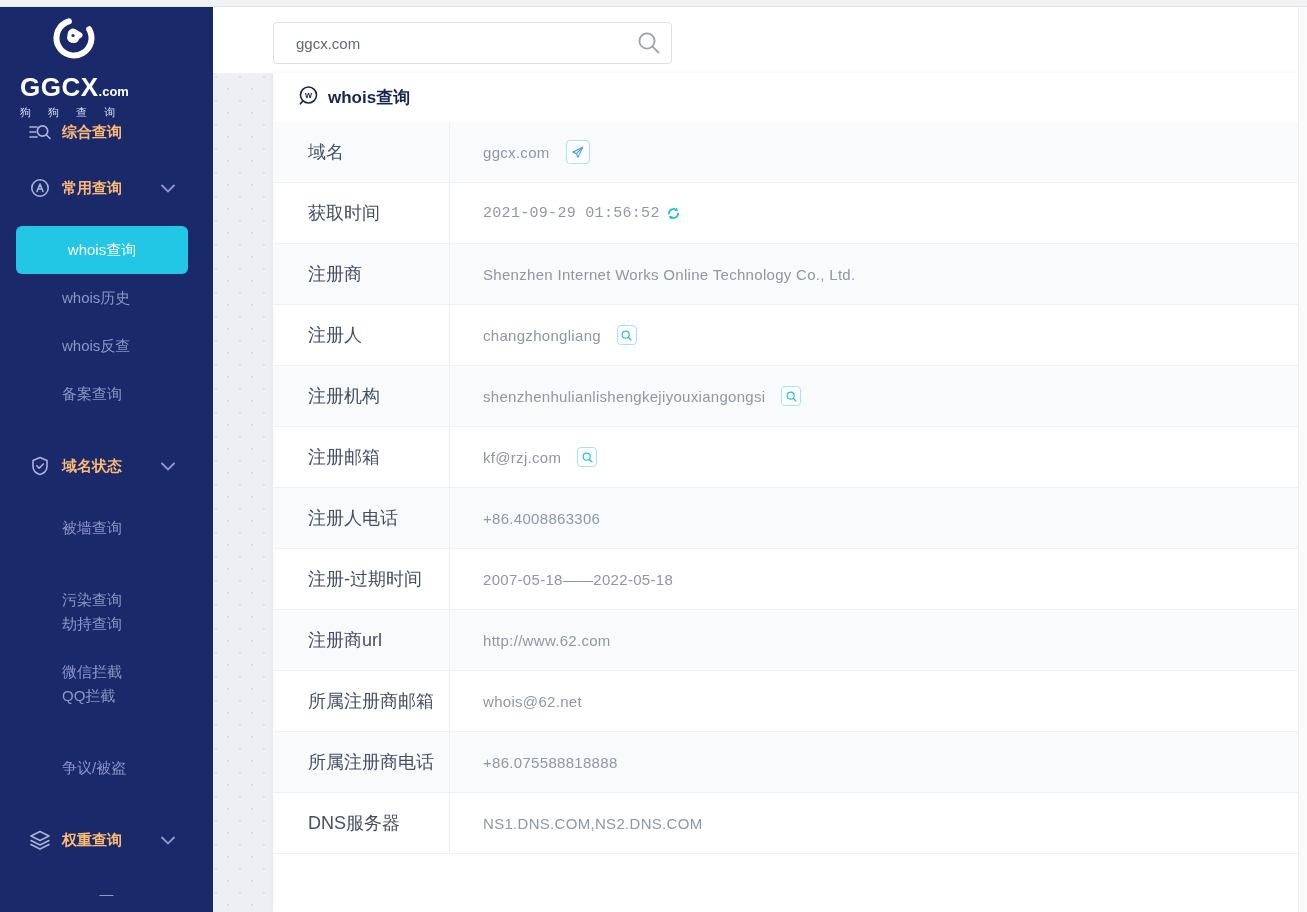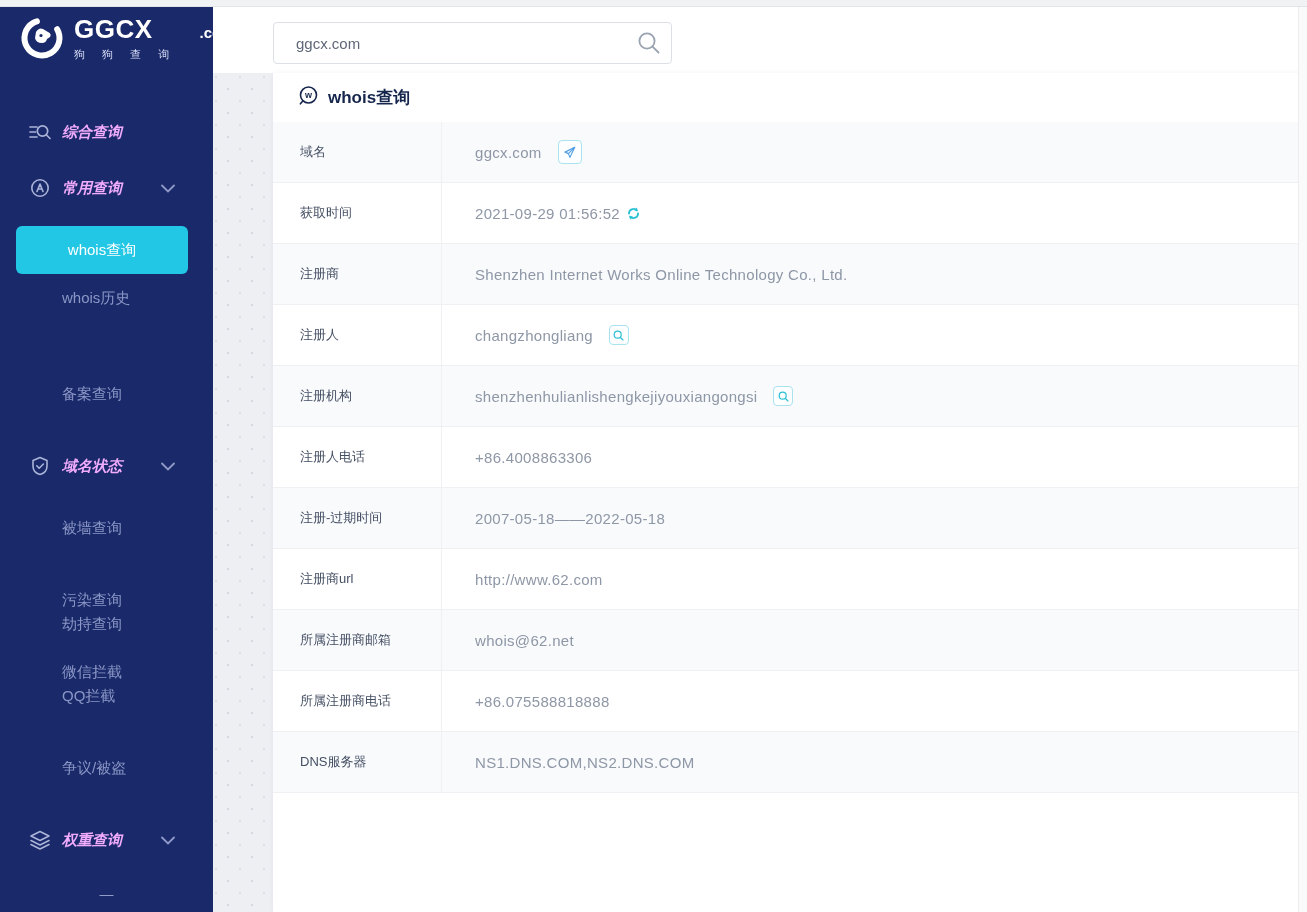--- a/index.html
+++ b/index.html
@@ -7,28 +7,28 @@
   body {
     font-family:"Liberation Sans","DejaVu Sans",sans-serif;
     position:relative; overflow:hidden; background:#edeff3; color:#444f63;
   }
   
   .top-strip { position:absolute; left:0; top:0; width:100%; height:7px;
     background:#f1f2f4; border-bottom:1px solid #e3e4e7; z-index:60; }
   
   .sidebar { position:absolute; left:0; top:0; width:213px; height:912px;
     background:#1a296a; z-index:40; }
-  .logo { position:absolute; left:20px; top:16px; display:flex; align-items:flex-start; gap:10px; }
+  .logo { position:absolute; left:20px; top:16px; display:flex; align-items:center; gap:10px;flex-direction:column; }
   .logo-text-main { color:#fff; font-size:26px; font-weight:800; letter-spacing:.5px; line-height:1; }
-  .logo-text-suffix { color:#fff; font-size:15px; font-weight:700;margin-left:47px; }
+  .logo-text-suffix { color:#fff; font-size:13px; font-weight:700; }
   .logo-sub { color:#d7ddf5; font-size:11px; letter-spacing:7px; margin-top:5px; }
   .nav-item { position:absolute; left:0; width:213px; height:48px;
     display:flex; align-items:center; cursor:pointer; }
   .nav-item .nicon { width:22px; margin-left:29px; display:flex; justify-content:center; }
-  .nav-item .nlabel { margin-left:11px; font-size:15px; font-weight:600; color:#f0abfc;font-style:italic; }
+  .nav-item .nlabel { margin-left:11px; font-size:15px; font-weight:600; color:#fdba74; }
   .nav-item .chev { margin-left:auto; margin-right:38px; display:flex; }
   .sub-item { position:absolute; left:0; width:183px; height:48px;
     display:flex; align-items:center; cursor:pointer; }
   .sub-item .slabel { margin-left:62px; font-size:15px; color:#8b97c6; }
   .active-item { position:absolute; left:16px; width:172px; height:48px;
     background:#22c7e5; border-radius:6px; display:flex; align-items:center;
     justify-content:center; cursor:pointer; }
   .active-item .alabel { color:#ffffff; font-size:15px; }
   .overflow-dash { position:absolute; left:0; width:213px; text-align:center;
     color:#8f9bc9; font-size:14px; }
@@ -48,21 +48,21 @@
     background-size:24px 24px; background-position:3px 4px, 15px 16px; }
   .card { position:absolute; left:60px; top:66px; right:0; bottom:0; background:#fff;
     box-shadow:0 0 6px rgba(30,40,80,.05); }
   .card-heading { height:49px; display:flex; align-items:center; padding-left:24px; gap:9px; }
   .heading-text { font-size:17px; font-weight:700; color:#16254c; }
   
   .wtable { width:100%; }
   .wrow { display:flex; height:61px; border-bottom:1px solid #eef0f4; align-items:stretch; }
   .wrow:nth-child(odd) { background:#f9fafc; }
   .cell-label { width:169px; padding-left:27px; display:flex; align-items:center;
-    font-size:13px; color:#444f63; border-right:1px solid #eef0f4; flex:none; }
+    font-size:18px; color:#444f63; border-right:1px solid #eef0f4; flex:none;margin-left:8px; }
   .cell-value { flex:1; padding-left:33px; display:flex; align-items:center; gap:16px;
     font-size:15px; color:#8e97a6; letter-spacing:.3px; }
   .icon-box { width:24px; height:24px; border:1px solid #a9e4ee; border-radius:4px;
     background:#fdfeff; display:flex; align-items:center; justify-content:center; cursor:pointer; }
   .icon-plain { display:flex; align-items:center; cursor:pointer; }
   
   .scrollbar { position:absolute; right:0; top:7px; width:9px; bottom:0;
     background:#fafafb; border-left:1px solid #ededef; z-index:70; }
 </style>
 </head>
@@ -114,20 +114,23 @@
       </svg>
     </span>
   </div>
 
   <div class="active-item" style="top:226px">
     <span class="alabel">whois查询</span>
   </div>
 
   <div class="sub-item" style="top:274px">
     <span class="slabel">whois历史</span>
+  </div>
+  <div class="sub-item" style="top:322px">
+    <span class="slabel">whois反查</span>
   </div>
   <div class="sub-item" style="top:370px">
     <span class="slabel">备案查询</span>
   </div>
 
   <div class="nav-item" style="top:442px">
     <span class="nicon">
       <svg width="20" height="20" viewBox="0 0 20 20" fill="none" stroke="#aab3d8" stroke-width="1.6" stroke-linejoin="round" stroke-linecap="round">
         <path d="M10 1.5 L17 4.5 V10 C17 14.5 13.8 17.5 10 18.5 C6.2 17.5 3 14.5 3 10 V4.5 Z"></path>
         <polyline points="6.8,9.8 9.2,12.2 13.4,8"></polyline>
@@ -216,21 +219,21 @@
             <svg width="15" height="15" viewBox="0 0 20 20" fill="none" stroke="#4f9ee3" stroke-width="1.5" stroke-linejoin="round">
               <path d="M17 3 L4 9.5 L8.5 11.5 L10.5 16.5 Z"></path>
               <path d="M17 3 L8.5 11.5"></path>
             </svg>
           </span>
         </div>
       </div>
 
       <div class="wrow">
         <div class="cell-label">获取时间</div>
-        <div class="cell-value" style="gap:5px;">
+        <div class="cell-value" style="gap:5px;font-family:Liberation Mono, monospace;">
           <span>2021-09-29 01:56:52</span>
           <span class="icon-plain">
             <svg width="17" height="17" viewBox="0 0 18 18" fill="none" stroke="#2bc1d4" stroke-width="2" stroke-linecap="round">
               <path d="M4.2 9 a4.8 4.8 0 0 1 8.2 -3.4"></path>
               <path d="M13.8 9 a4.8 4.8 0 0 1 -8.2 3.4"></path>
               <polygon points="12.6,2.6 13.4,6.6 9.6,5.6" fill="#2bc1d4" stroke="none"></polygon>
               <polygon points="5.4,15.4 4.6,11.4 8.4,12.4" fill="#2bc1d4" stroke="none"></polygon>
             </svg>
           </span>
         </div>
@@ -262,20 +265,32 @@
           <span>shenzhenhulianlishengkejiyouxiangongsi</span>
           <span class="icon-box" style="width:20px;height:20px;">
             <svg width="13" height="13" viewBox="0 0 16 16" fill="none" stroke="#2bc1d4" stroke-width="1.5" stroke-linecap="round">
               <circle cx="7" cy="7" r="4.3"></circle>
                 <line x1="10.4" y1="10.4" x2="13.5" y2="13.5"></line>
             </svg>
           </span>
         </div>
       </div>
 
+      <div class="wrow">
+        <div class="cell-label">注册邮箱</div>
+        <div class="cell-value">
+          <span>kf@rzj.com</span>
+          <span class="icon-box" style="width:20px;height:20px;">
+            <svg width="13" height="13" viewBox="0 0 16 16" fill="none" stroke="#2bc1d4" stroke-width="1.5" stroke-linecap="round">
+              <circle cx="7" cy="7" r="4.3"></circle>
+                <line x1="10.4" y1="10.4" x2="13.5" y2="13.5"></line>
+            </svg>
+          </span>
+        </div>
+      </div>
 
       <div class="wrow">
         <div class="cell-label">注册人电话</div>
         <div class="cell-value">
             <span>+86.4008863306</span>
           </div>
       </div>
 
       <div class="wrow">
         <div class="cell-label">注册-过期时间</div>

